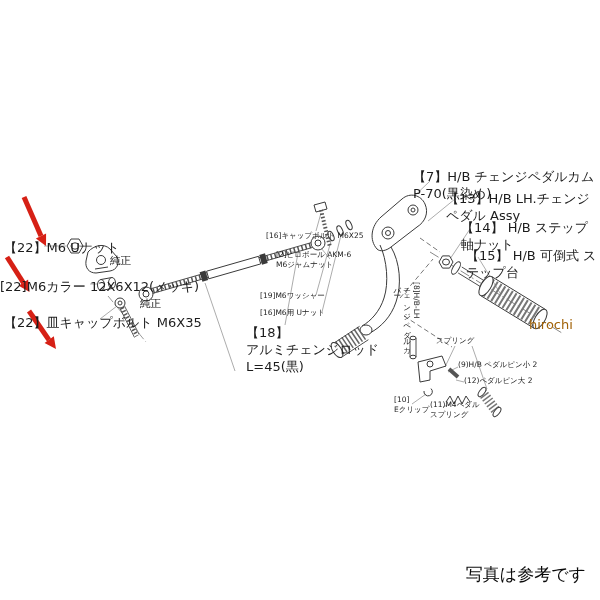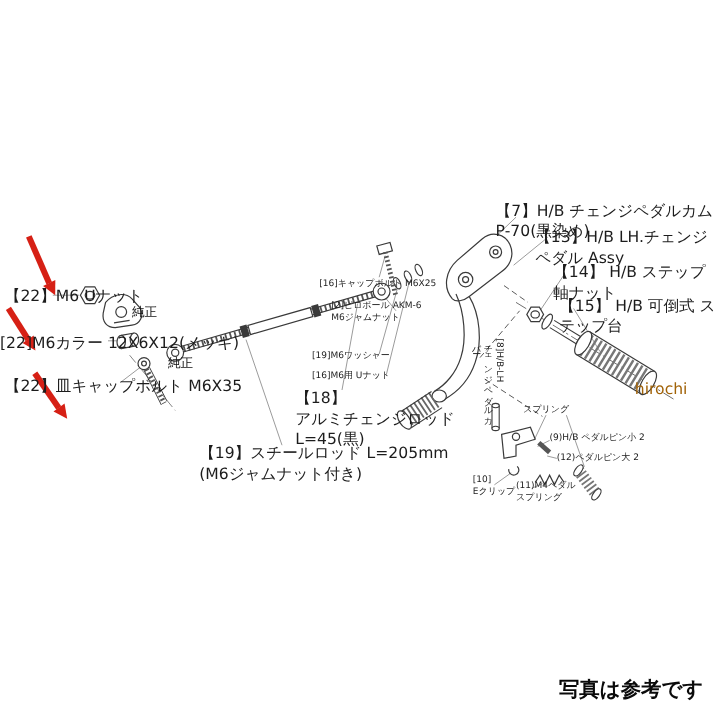--- a/index.html
+++ b/index.html
@@ -9,21 +9,21 @@
   }
   svg{position:absolute;left:0;top:0;}
   .lbl{
     position:absolute;font-size:13px;color:#1c1c1c;line-height:1.3;
     white-space:pre-line;letter-spacing:0;
   }
   .lbl.sm{font-size:7.5px;}
   .lbl.v{writing-mode:vertical-rl;height:70px;}
   .junsei{font-size:10.5px;color:#111;}
   .watermark{position:absolute;font-size:13px;color:#a16207;}
-  .caption{position:absolute;font-size:17px;font-weight:bold;color:#0a0a0a;text-align:right;}
+  .caption{position:absolute;font-size:17px;font-weight:normal;color:#0a0a0a;text-align:right;}
 </style>
 </head>
 <body>
 
 <div class="canvas">
 
   <svg width="600" height="600" viewBox="0 0 600 600" aria-hidden="true">
 
     <g stroke="#888" stroke-width="0.7" fill="none">
       <line x1="44" y1="246" x2="66" y2="246"></line>
@@ -156,22 +156,20 @@
   <div class="lbl" style="left:4px;top:315px">【22】皿キャップボルト M6X35</div>
 
   <div class="lbl sm" style="left:266px;top:231px">[16]キャップボルト M6X25</div>
   <div class="lbl sm" style="left:276px;top:250px">[2]ピロボール AKM-6
 M6ジャムナット</div>
   <div class="lbl sm" style="left:260px;top:291px">[19]M6ワッシャー</div>
   <div class="lbl sm" style="left:260px;top:308px">[16]M6用 Uナット</div>
   <div class="lbl" style="left:246px;top:325px">【18】
 アルミチェンジロッド
 L=45(黒)</div>
-  <div class="lbl" style="left:166px;top:371px">【19】スチールロッド L=205mm
-(M6ジャムナット付き)</div>
 
   <div class="lbl" style="left:413px;top:169px">【7】H/B チェンジペダルカム P-70(黒染め)</div>
   <div class="lbl" style="left:446px;top:191px">【13】H/B LH.チェンジペダル Assy</div>
   <div class="lbl" style="left:461px;top:220px">【14】 H/B ステップ軸ナット</div>
   <div class="lbl" style="left:466px;top:248px">【15】 H/B 可倒式 ステップ台</div>
   <div class="lbl sm v" style="left:392px;top:282px">[8]H/B-LH
 チェンジペダルカバー</div>
 
   <div class="lbl sm" style="left:436px;top:336px">スプリング</div>
   <div class="lbl sm" style="left:458px;top:360px">(9)H/B ペダルピン小 2</div>

